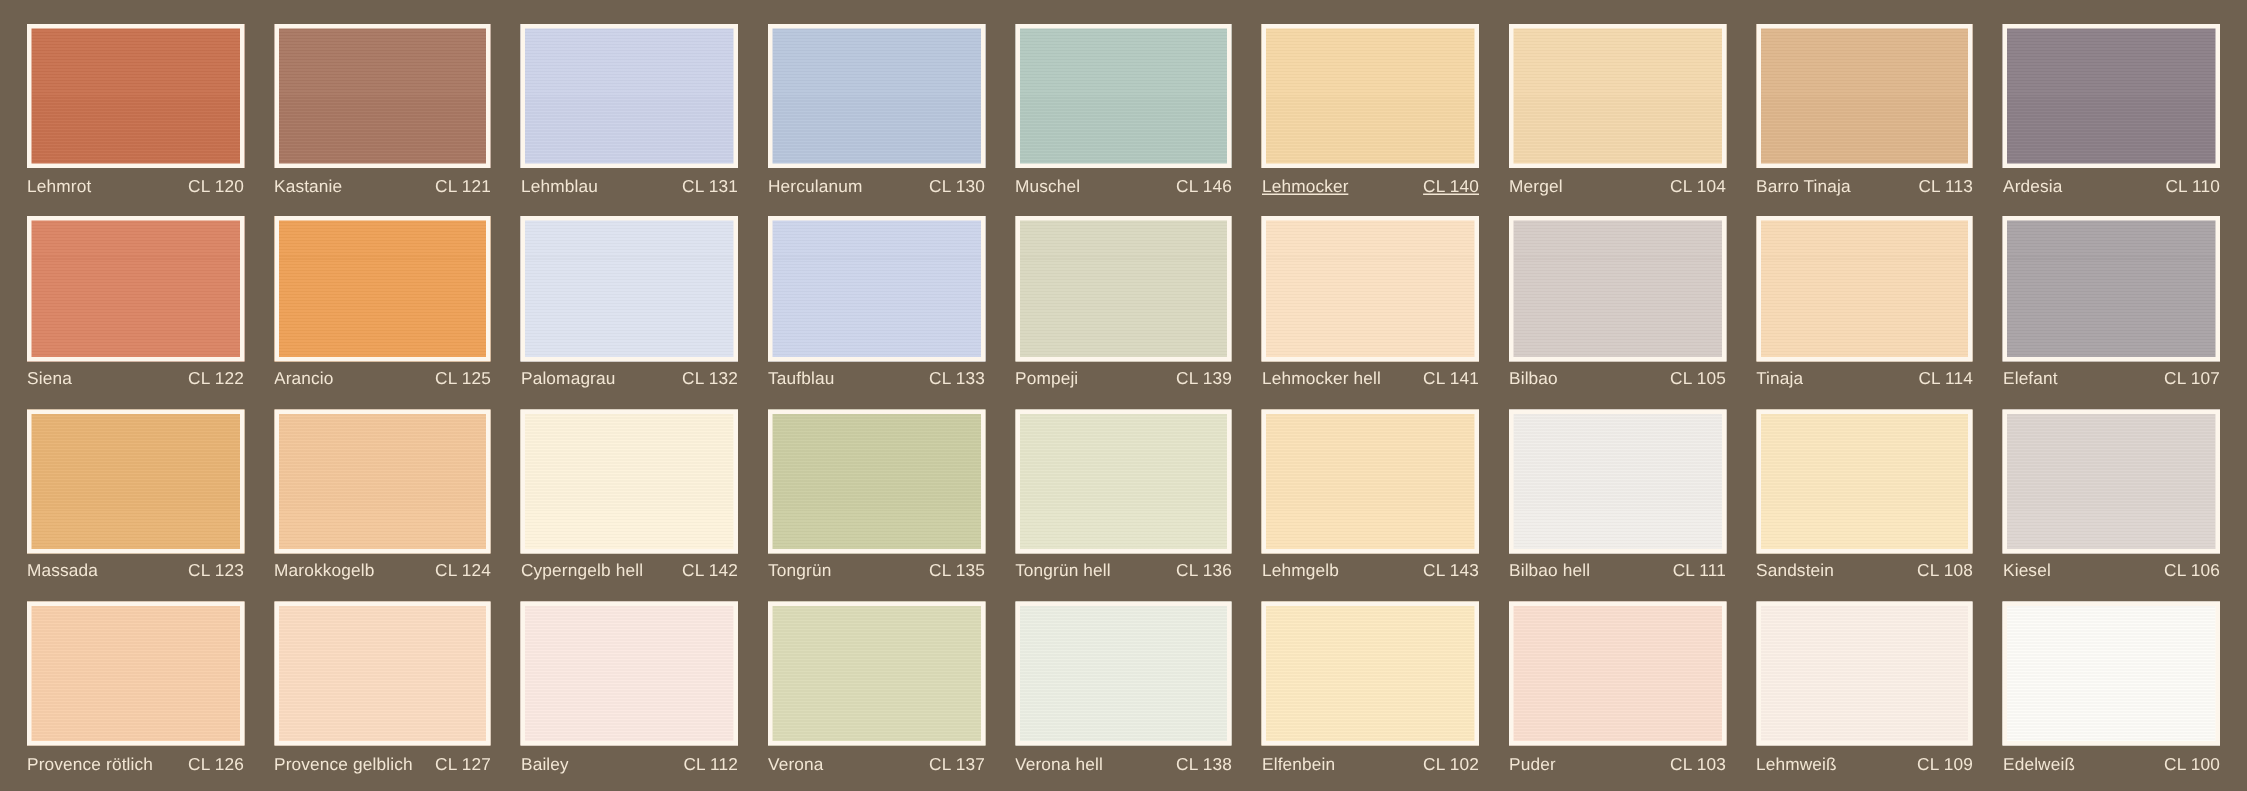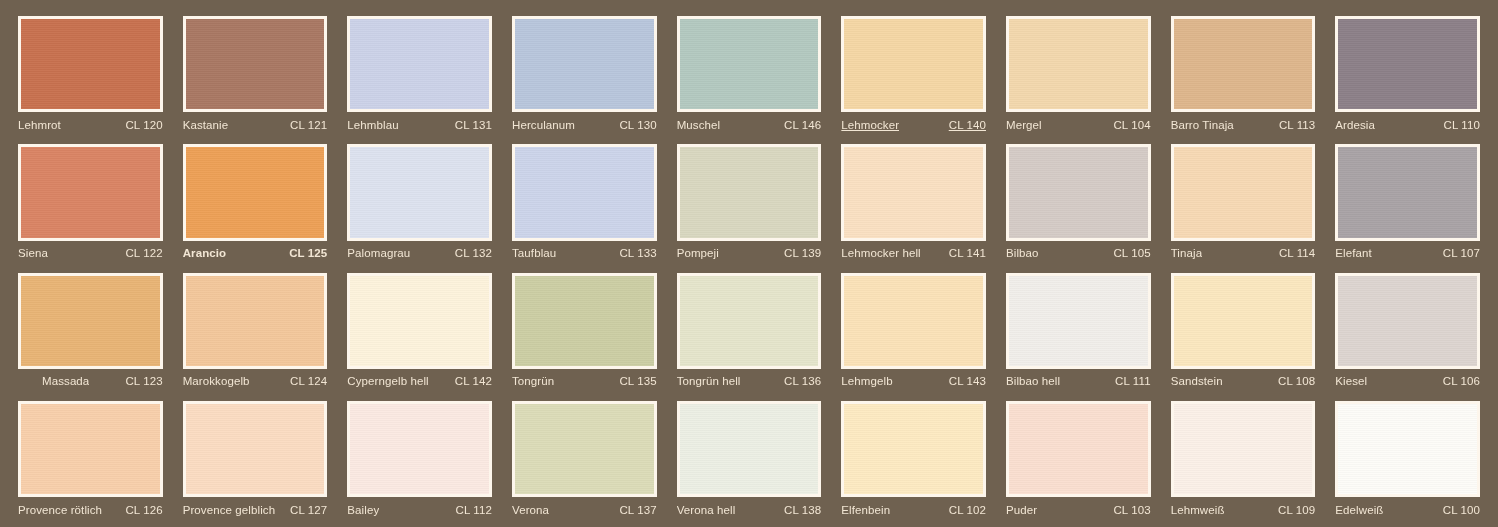--- a/index.html
+++ b/index.html
@@ -130,21 +130,21 @@
     </div>
     <div class="cell">
       <div class="chip" style="background: rgb(218, 132, 100); border-color: rgb(253, 246, 236);"></div>
       <div class="caption" style="color: rgb(242, 230, 212);">
         <span class="swatch-name">Siena</span>
         <span class="swatch-code">CL 122</span>
       </div>
     </div>
     <div class="cell">
       <div class="chip" style="background: rgb(237, 160, 86); border-color: rgb(253, 246, 236);"></div>
-      <div class="caption" style="color: rgb(242, 230, 212); font-weight: bold;">
+      <div class="caption" style="color: rgb(242, 230, 212);">
         <span class="swatch-name">Arancio</span>
         <span class="swatch-code">CL 125</span>
       </div>
     </div>
     <div class="cell">
       <div class="chip" style="background: rgb(221, 226, 239); border-color: rgb(253, 246, 236);"></div>
       <div class="caption" style="color: rgb(242, 230, 212);">
         <span class="swatch-name">Palomagrau</span>
         <span class="swatch-code">CL 132</span>
       </div>
@@ -186,21 +186,21 @@
     </div>
     <div class="cell">
       <div class="chip" style="background: rgb(169, 163, 166); border-color: rgb(253, 246, 236);"></div>
       <div class="caption" style="color: rgb(242, 230, 212);">
         <span class="swatch-name">Elefant</span>
         <span class="swatch-code">CL 107</span>
       </div>
     </div>
     <div class="cell">
       <div class="chip" style="background: rgb(232, 180, 117); border-color: rgb(253, 246, 236);"></div>
-      <div class="caption" style="color: rgb(242, 230, 212); margin-left: 24px;">
+      <div class="caption" style="color: rgb(242, 230, 212);">
         <span class="swatch-name">Massada</span>
         <span class="swatch-code">CL 123</span>
       </div>
     </div>
     <div class="cell">
       <div class="chip" style="background: rgb(243, 199, 155); border-color: rgb(253, 246, 236);"></div>
       <div class="caption" style="color: rgb(242, 230, 212);">
         <span class="swatch-name">Marokkogelb</span>
         <span class="swatch-code">CL 124</span>
       </div>

